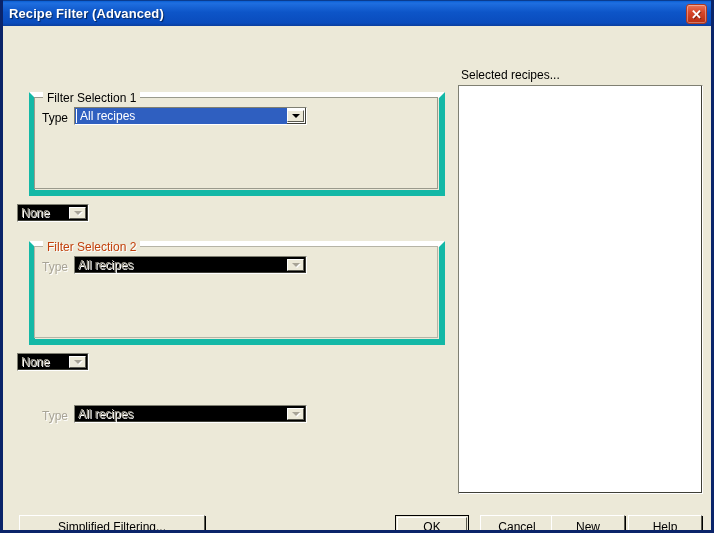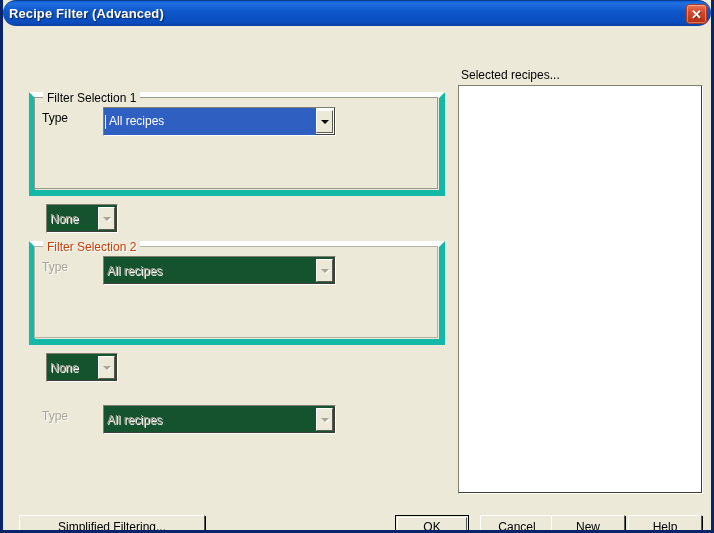--- a/index.html
+++ b/index.html
@@ -27,21 +27,20 @@
   .titlebar {
     position: relative;
     height: 26px;
     box-sizing: border-box;
     background: linear-gradient(to bottom,
         #0a5fd4 0%, #1f6fe0 8%, #0d55c8 45%, #0a4cbd 88%, #0b3f9e 100%);
     border-top: 1px solid #0a3c8f;
     display: flex;
     align-items: center;
     padding-left: 6px;
-    border-radius: 13px;
   }
   .titlebar-text {
     color: #ffffff;
     font-size: 13px;
     font-weight: bold;
     letter-spacing: 0.1px;
     text-shadow: 1px 1px 1px rgba(0,0,0,0.55);
     white-space: nowrap;
   }
   .close-btn {
@@ -130,29 +129,28 @@
   }
   .type-label.disabled {
     color: #a8a496;
     text-shadow: 1px 1px 0 #ffffff;
   }
 
   
   .combo {
     position: absolute;
     box-sizing: border-box;
-    height: 29px;
+    height: 18px;
     background: #ffffff;
     border: 1px solid;
     border-color: #7f7f72 #ffffff #ffffff #7f7f72;
     box-shadow: -1px -1px 0 0 #3f3f37 inset;
     display: flex;
     align-items: stretch;
     cursor: default;
-    margin-left: 29px;
   }
   .combo .combo-field {
     flex: 1 1 auto;
     display: flex;
     align-items: center;
     padding-left: 3px;
     overflow: hidden;
     font-size: 12px;
     color: #000;
     white-space: nowrap;
@@ -194,21 +192,21 @@
     display: inline-block;
     width: 1px;
     height: 14px;
     background: #ffffff;
     vertical-align: middle;
     margin-left: 1px;
   }
 
   
   .combo.disabled {
-    background: #14532d;
+    background: #000000;
   }
   .combo.disabled .combo-field {
     color: #a8a496;
     text-shadow: 1px 1px 0 #ffffff;
   }
   .combo.disabled .arrow-glyph {
     border-top-color: #a8a496;
     filter: drop-shadow(1px 1px 0 #ffffff);
   }
 

